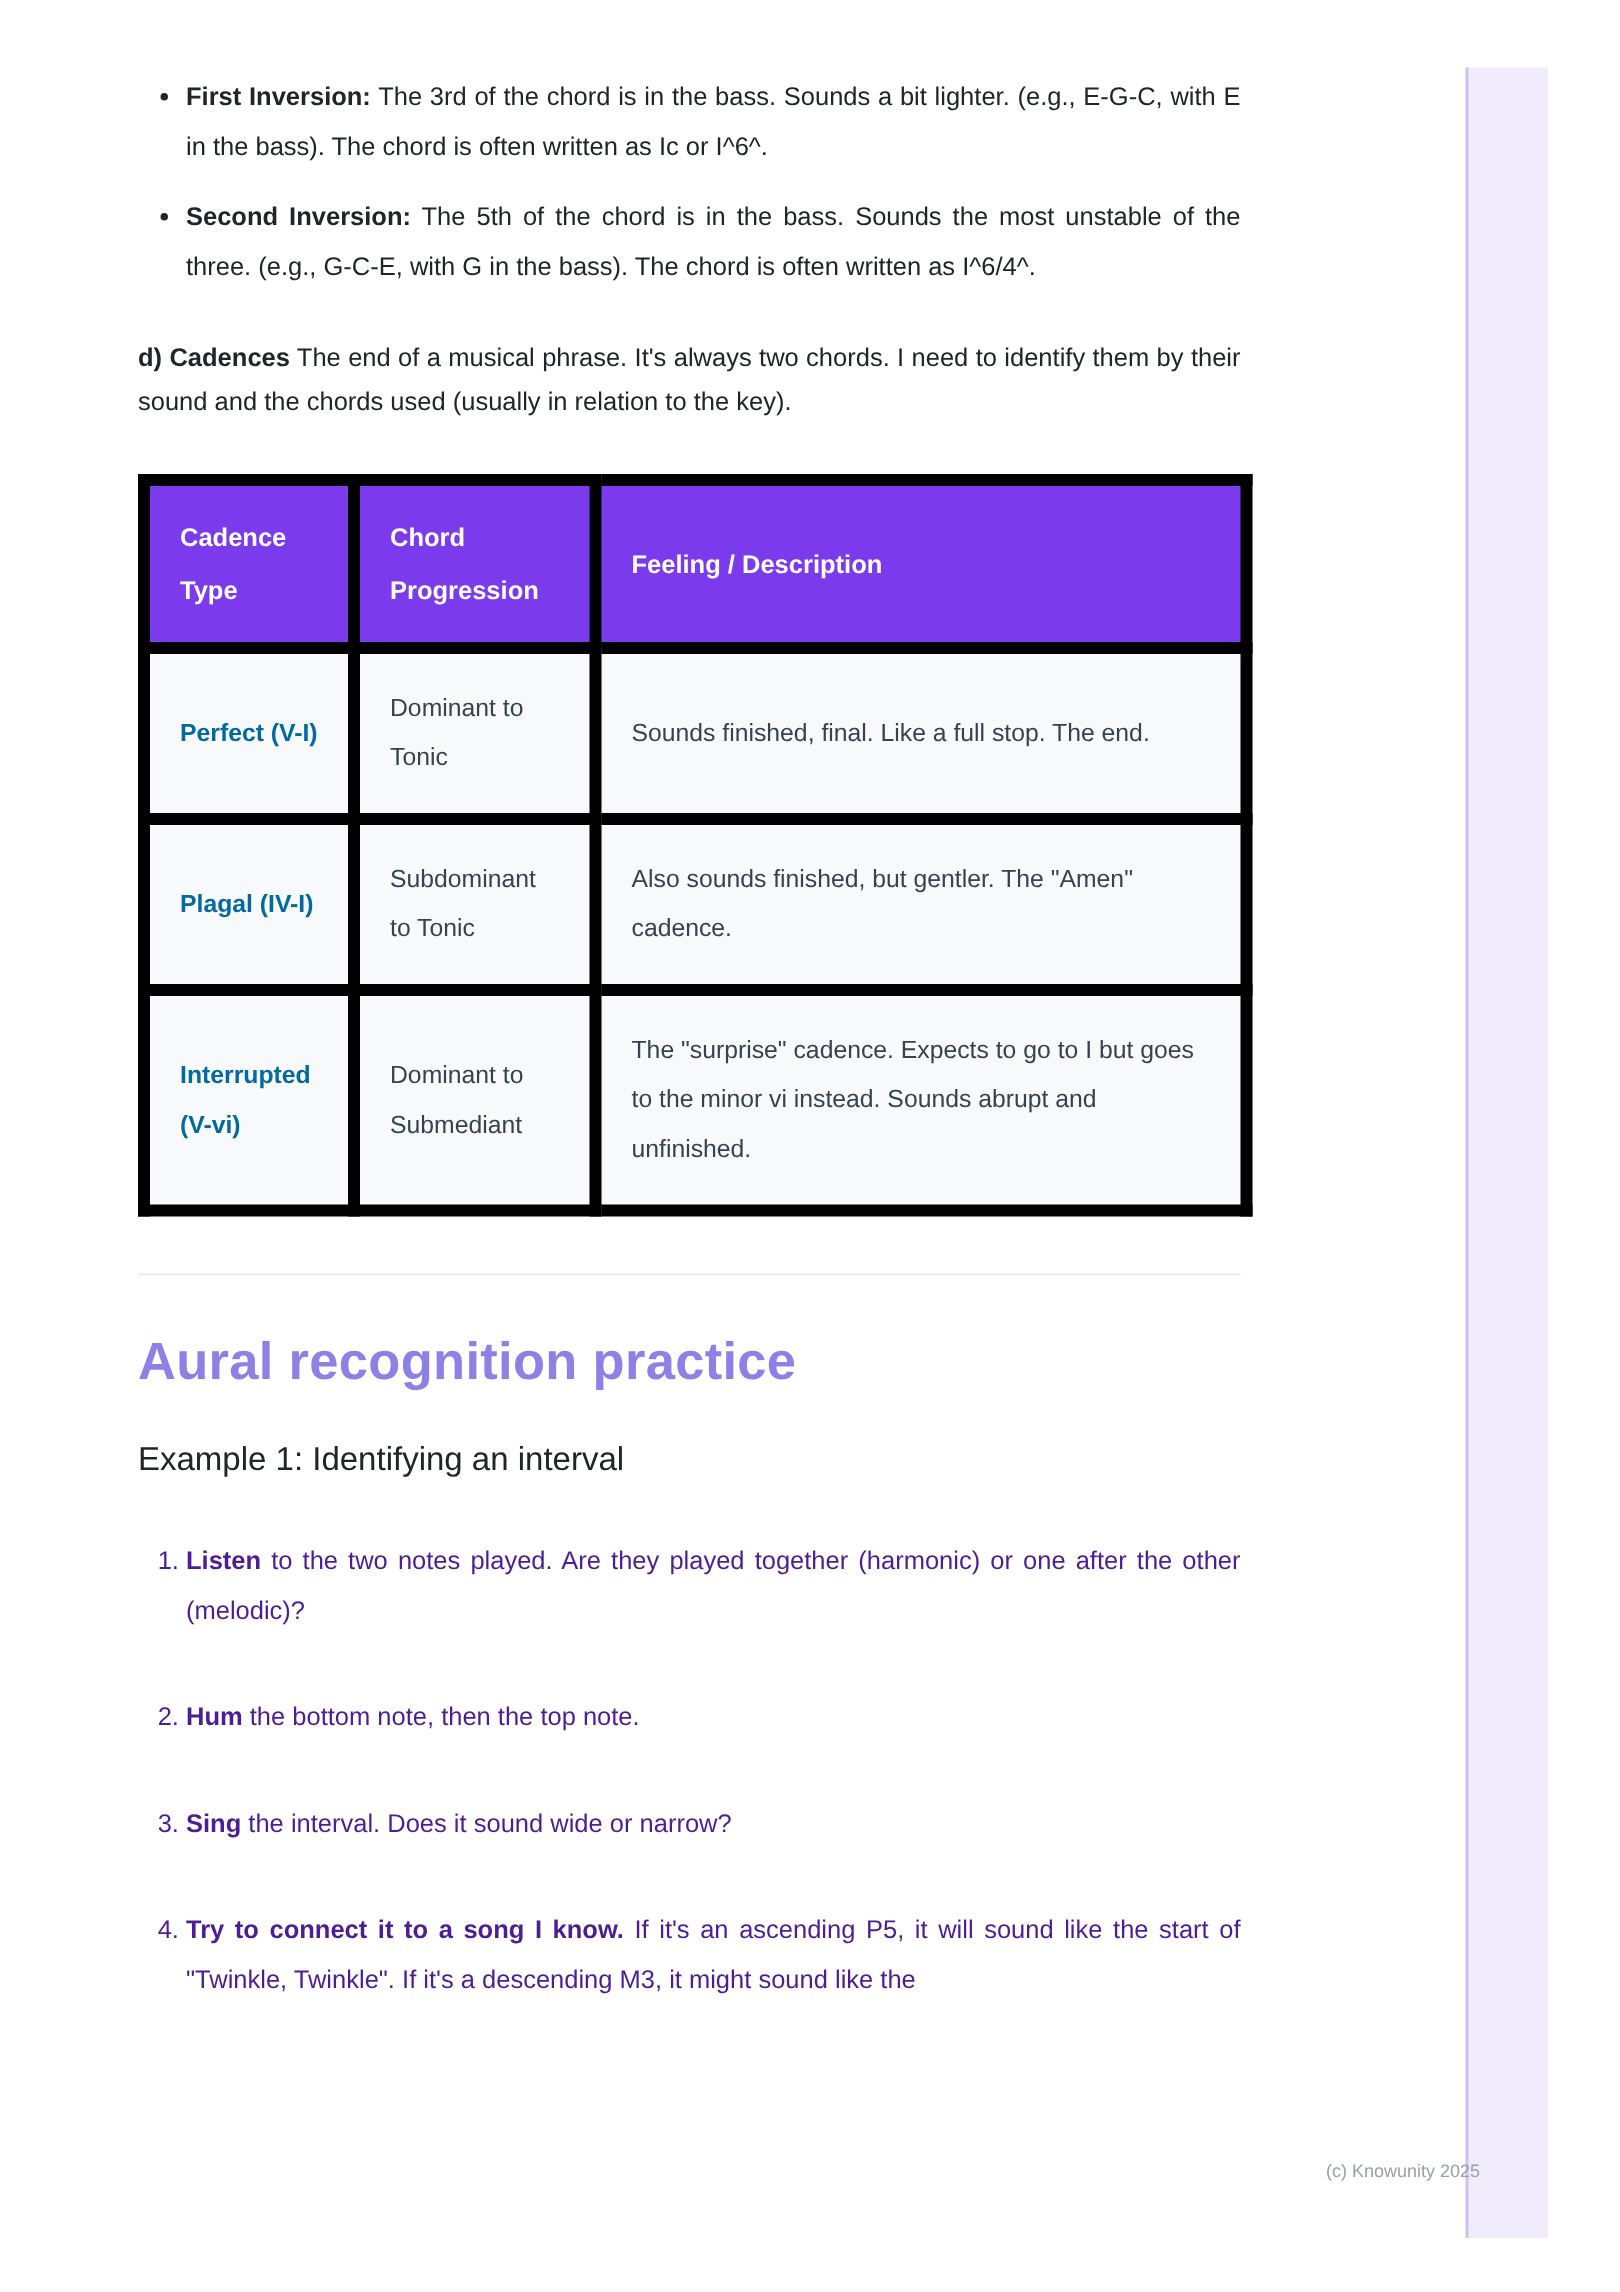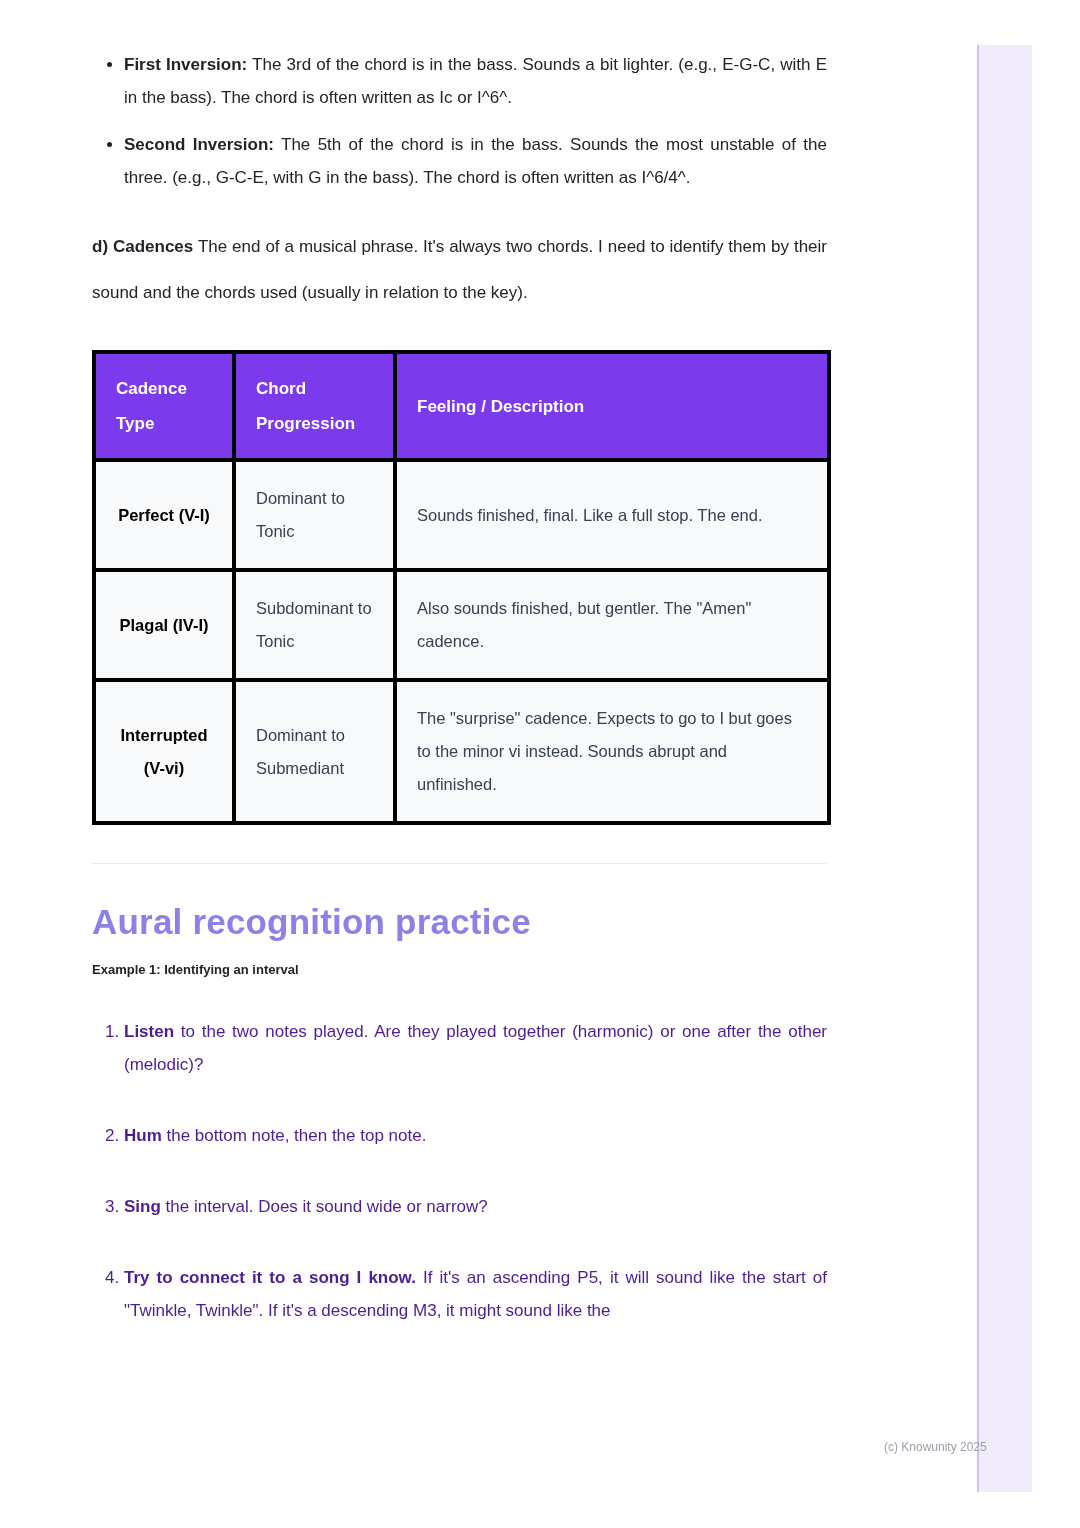--- a/index.html
+++ b/index.html
@@ -47,33 +47,33 @@
   p.tip {
     margin: 24px 0 0 0;
     font-style: italic;
     line-height: 34px;
     text-align: justify;
     color: #23272e;
   }
 
   p.para {
     margin: 30px 0 0 0;
-    line-height: 46px;
+    line-height: 29px;
     text-align: justify;
     color: #212529;
   }
 
   table.cadence {
     margin-top: 34px;
     width: 735px;
     border-collapse: collapse;
     table-layout: fixed;
   }
   table.cadence th, table.cadence td {
-    border: 4px solid #000000;
+    border: 8px solid #000000;
   }
   table.cadence thead th {
     background: #7c3aed;
     color: #ffffff;
     font-weight: 700;
     text-align: left;
     vertical-align: middle;
     padding: 17px 20px;
     line-height: 35px;
     font-size: 17px;
@@ -81,42 +81,41 @@
   table.cadence tbody td {
     background: #f8f9fb;
     vertical-align: middle;
     padding: 20px 20px;
     line-height: 33px;
     font-size: 16.5px;
     color: #374151;
   }
   table.cadence tbody td.c1 {
     font-weight: 700;
-    color: #000000;
-    text-align: center;
+    color: #0369a1;
   }
 
   hr.divider {
     margin: 38px 0 0 0;
     border: none;
     border-top: 1px solid #e7e9ee;
   }
 
   h2.section {
     margin: 38px 0 0 0;
     font-size: 35px;
     font-weight: 700;
     color: #8d81e8;
     letter-spacing: 0.2px;
   }
 
   h3.example {
-    margin: 20px 0 0 0;
-    font-size: 13px;
-    font-weight: 700;
+    margin: 32px 0 0 0;
+    font-size: 22px;
+    font-weight: 400;
     color: #212529;
   }
 
   ol.steps {
     margin: 26px 0 0 0;
     padding-left: 32px;
   }
   ol.steps li {
     text-align: justify;
     line-height: 33px;

